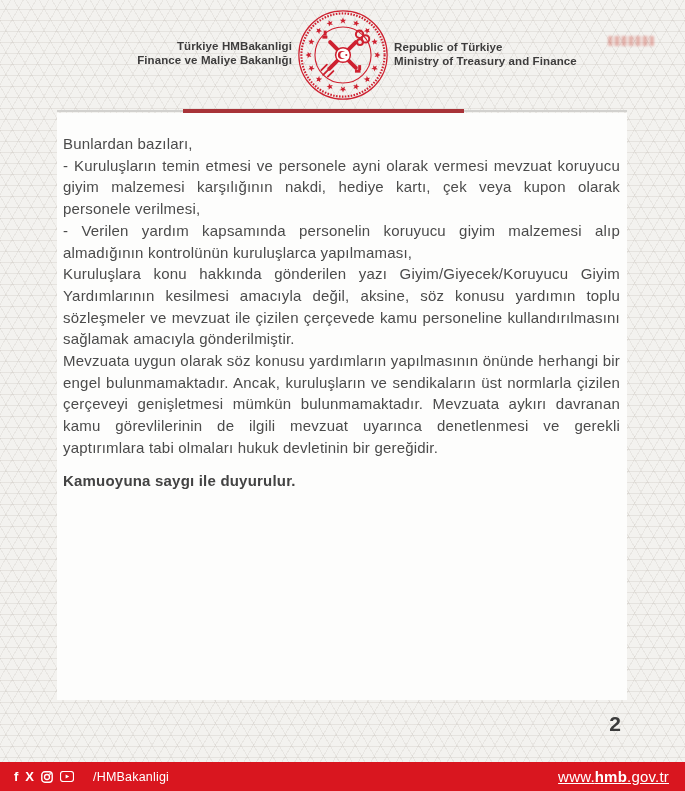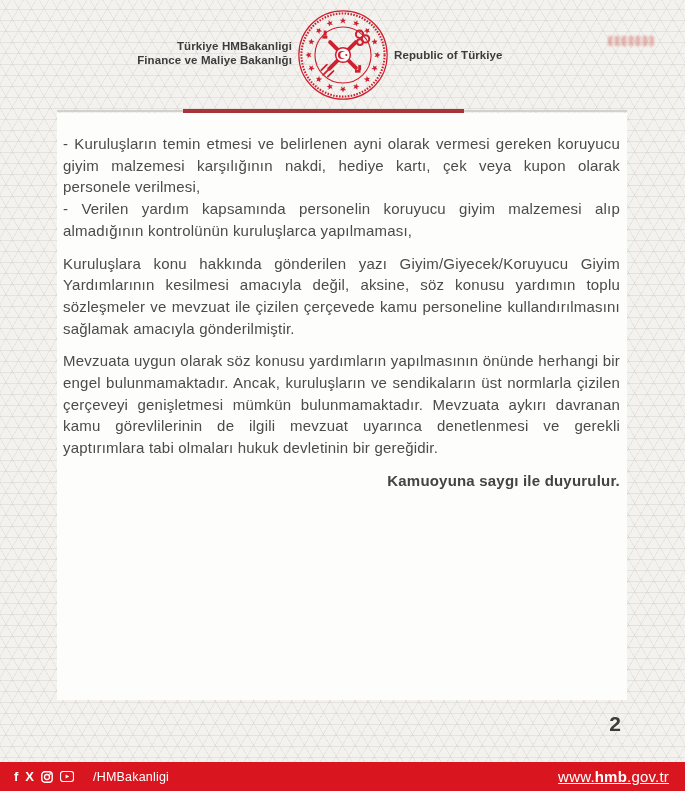--- a/index.html
+++ b/index.html
@@ -19,21 +19,21 @@
       repeating-linear-gradient(-60deg, rgba(158,148,138,.13) 0 1px, transparent 1px 11px);
   }
   
   .hdr-left{
     position:absolute; top:39px; right:393px;
     text-align:right;
     font-size:11.5px; font-weight:700; color:#3d3c3c; line-height:14px;
     letter-spacing:.1px;
   }
   .hdr-right{
-    position:absolute; top:48px; left:394px;
+    position:absolute; top:40px; left:394px;
     text-align:left;
     font-size:11.5px; font-weight:700; color:#3d3c3c; line-height:14px;
     letter-spacing:.1px;
   }
   .emblem{position:absolute; left:297px; top:9px;}
   .watermark{
     position:absolute; left:608px; top:36px; width:46px; height:10px;
     background:repeating-linear-gradient(90deg, rgba(206,82,70,.40) 0 4px, rgba(206,82,70,.10) 4px 7px);
     filter:blur(1.1px); border-radius:1px;
   }
@@ -49,22 +49,22 @@
   
   .card{
     position:absolute; left:57px; top:113px; width:570px; height:587px;
     background:#fdfdfc;
     box-sizing:border-box;
     padding:20px 7px 0 6px;
     color:#4b4b4b;
     font-size:15px; line-height:21.7px; letter-spacing:.2px;
   }
   .card p{margin:0; text-align:justify; text-justify:inter-word;}
-  .card p.para{margin-top:11px;}
-  .card p.closing{margin-top:11px; font-weight:700; text-align:right; color:#434343;}
+  .card p.para{}
+  .card p.closing{margin-top:11px; font-weight:700; text-align:left; color:#434343;}
   
   .page-number{
     position:absolute; left:602px; top:712px; width:26px;
     text-align:center; font-size:21px; font-weight:600; color:#3b3b3b;
   }
   
   .footer{
     position:absolute; left:0; bottom:0; width:685px; height:29px;
     background:#d9161f;
     display:flex; align-items:center; justify-content:space-between;
@@ -139,30 +139,32 @@
     </g>
 
     <circle cx="50" cy="50" r="8" fill="#fff" stroke="#ce2130" stroke-width="1.6"></circle>
     <circle cx="48.8" cy="50" r="4.4" fill="#ce2130"></circle>
     <circle cx="50.7" cy="50" r="3.6" fill="#fff"></circle>
     <circle cx="53.6" cy="50" r="1.15" fill="#ce2130"></circle>
   </svg>
 
   <div class="hdr-right">
     <div>Republic of Türkiye</div>
+    <div>Ministry of Treasury and Finance</div>
   </div>
 
   <div class="watermark"></div>
 
   <div class="divider">
     <span class="divider-red"></span>
   </div>
 
   <main class="card">
-    <p>- Kuruluşların temin etmesi ve belirlenen ayni olarak vermesi gereken koruyucu giyim malzemesi karşılığının nakdi, hediye kartı, çek veya kupon olarak personele verilmesi,</p>
+    <p>Bunlardan bazıları,</p>
+    <p>- Kuruluşların temin etmesi ve personele ayni olarak vermesi mevzuat koruyucu giyim malzemesi karşılığının nakdi, hediye kartı, çek veya kupon olarak personele verilmesi,</p>
     <p>- Verilen yardım kapsamında personelin koruyucu giyim malzemesi alıp almadığının kontrolünün kuruluşlarca yapılmaması,</p>
     <p class="para">Kuruluşlara konu hakkında gönderilen yazı Giyim/Giyecek/Koruyucu Giyim Yardımlarının kesilmesi amacıyla değil, aksine, söz konusu yardımın toplu sözleşmeler ve mevzuat ile çizilen çerçevede kamu personeline kullandırılmasını sağlamak amacıyla gönderilmiştir.</p>
     <p class="para">Mevzuata uygun olarak söz konusu yardımların yapılmasının önünde herhangi bir engel bulunmamaktadır. Ancak, kuruluşların ve sendikaların üst normlarla çizilen çerçeveyi genişletmesi mümkün bulunmamaktadır. Mevzuata aykırı davranan kamu görevlilerinin de ilgili mevzuat uyarınca denetlenmesi ve gerekli yaptırımlara tabi olmaları hukuk devletinin bir gereğidir.</p>
     <p class="closing">Kamuoyuna saygı ile duyurulur.</p>
   </main>
 
   <div class="page-number">2</div>
 
   <footer class="footer">
     <div class="social">

